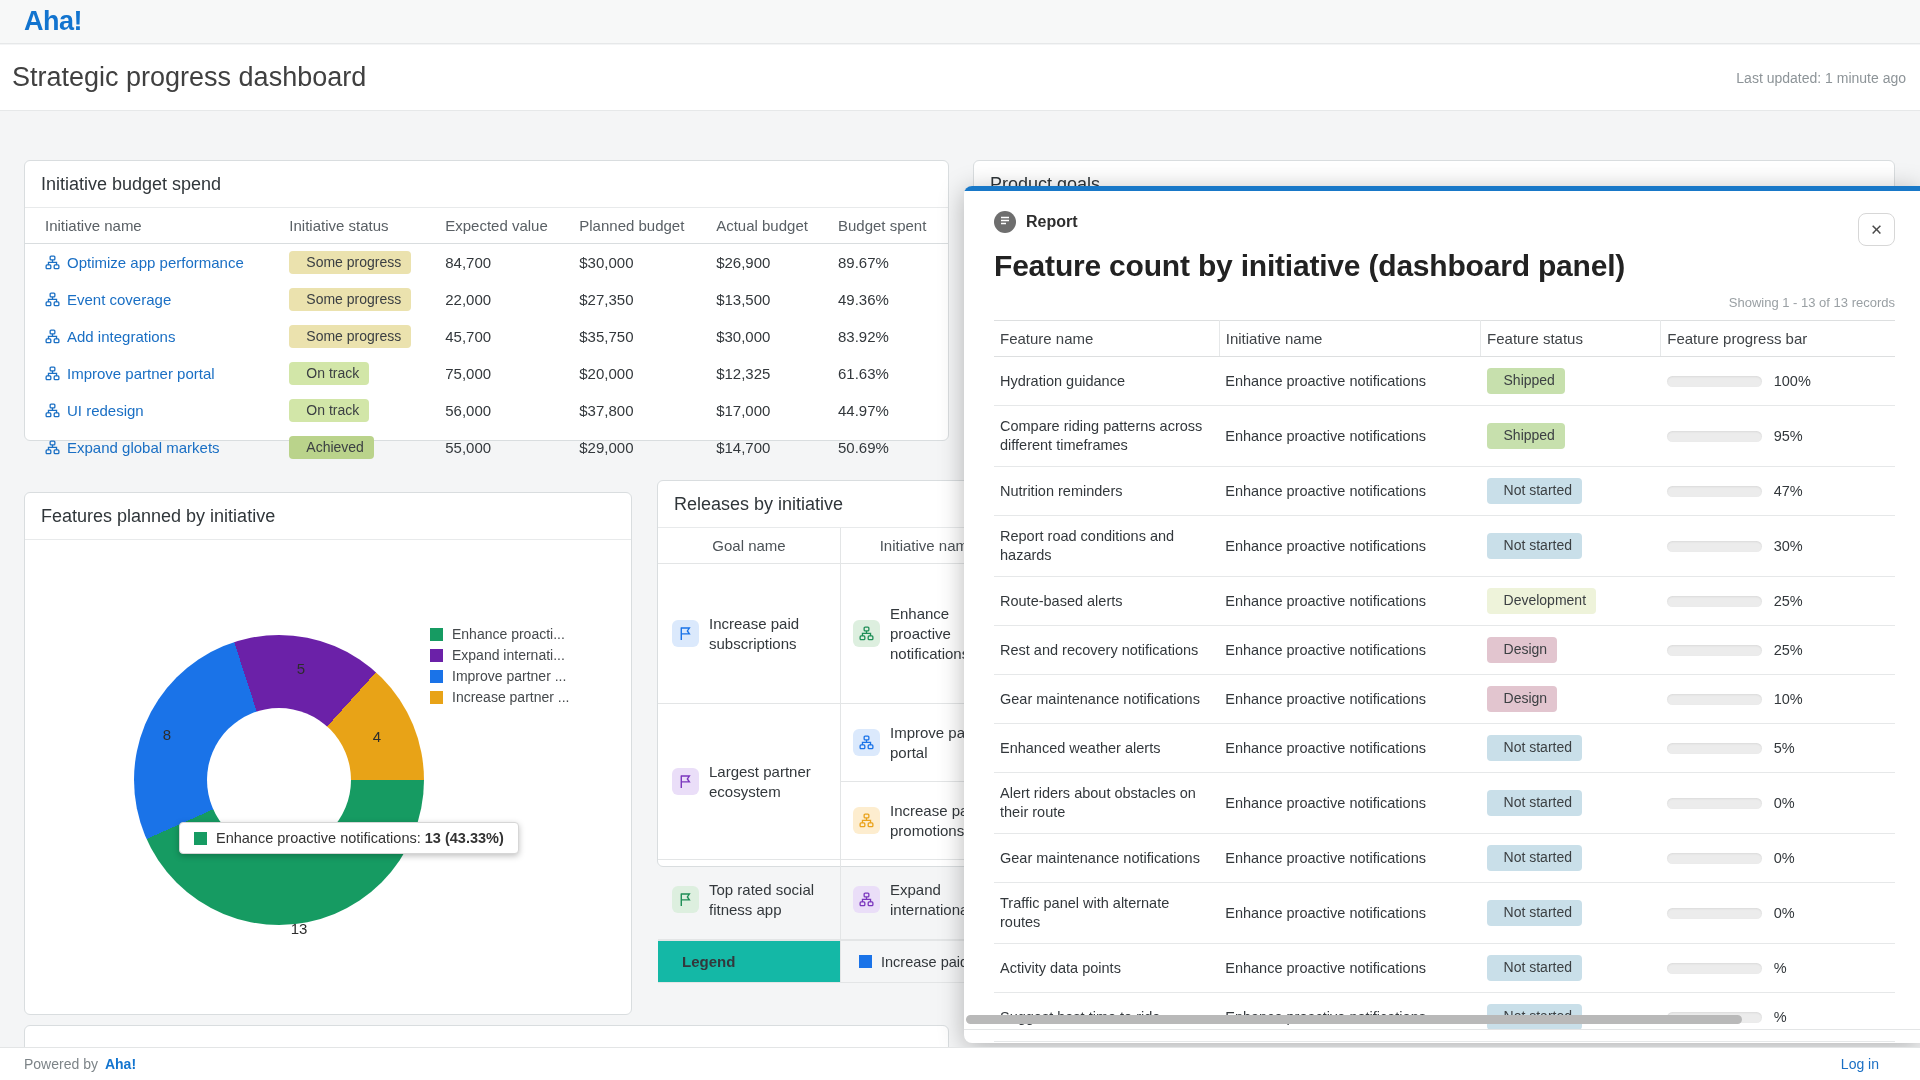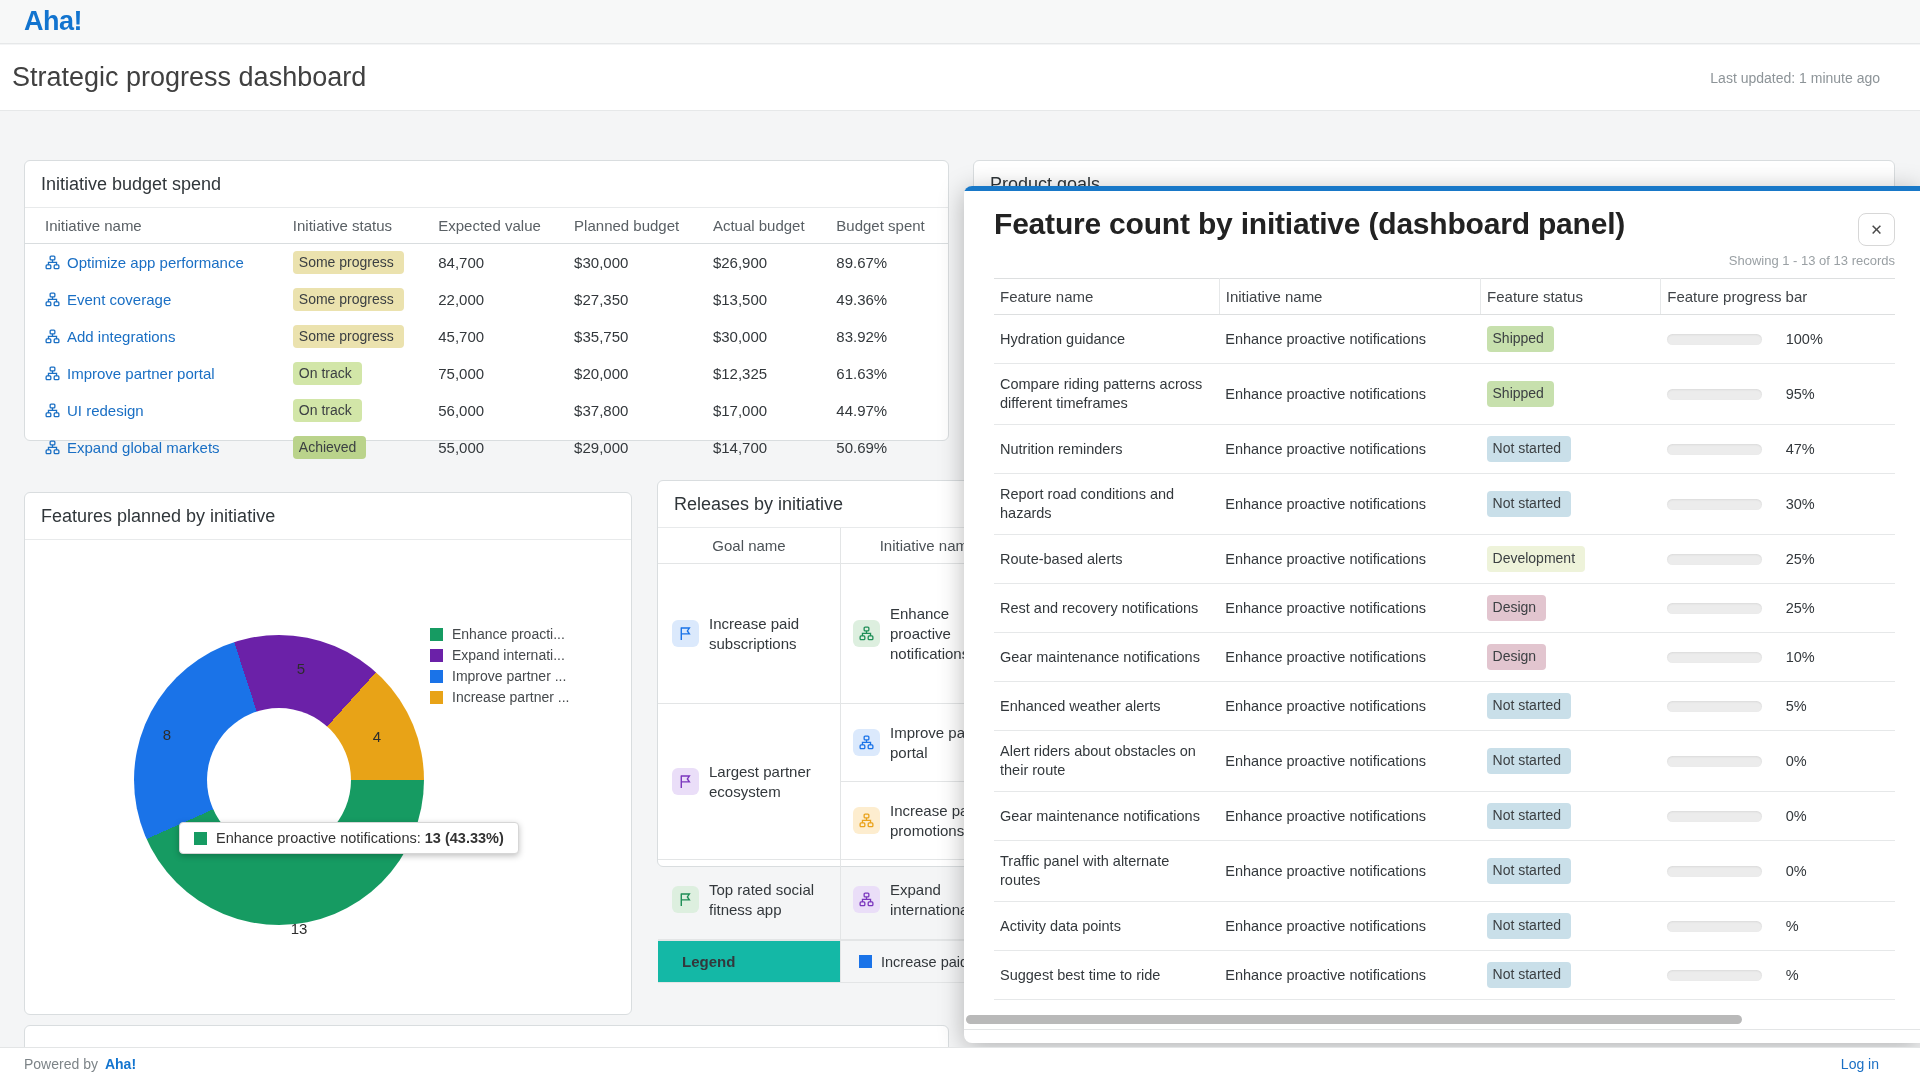--- a/index.html
+++ b/index.html
@@ -2,38 +2,38 @@
 <html><head>
 <meta charset="utf-8">
 <style>
   * { margin:0; padding:0; box-sizing:border-box; }
   body { font-family:"Liberation Sans", sans-serif; background:#e9e9e9; }
   #screen { position:relative; width:1920px; height:1080px; background:#f4f5f6; overflow:hidden; }
 
   
   .logobar { position:absolute; left:0; top:0; width:100%; height:44px; background:#f7f8f8; border-bottom:1px solid #e6e8e9; display:flex; align-items:center; padding:0 24px; }
   .aha-logo { font-size:27px; font-weight:800; color:#1274cf; letter-spacing:-0.5px; }
-  .titlebar { position:absolute; left:0; top:45px; width:100%; height:66px; background:#ffffff; border-bottom:1px solid #e6e8e9; display:flex; align-items:center; justify-content:space-between; padding:0 40px 0 12px; }
+  .titlebar { position:absolute; left:0; top:45px; width:100%; height:66px; background:#ffffff; border-bottom:1px solid #e6e8e9; display:flex; align-items:center; justify-content:space-between; padding:0 14px 0 12px; }
   .page-title { font-size:27px; font-weight:500; color:#404040; }
   .last-updated { font-size:14px; color:#8d9498; }
 
   
   .card { position:absolute; background:#fff; border:1px solid #d9dddf; border-radius:6px; }
   .card-title { font-size:18px; color:#30363a; padding:13px 16px 12px 16px; border-bottom:1px solid #e8eaeb; }
 
   
   #budget-panel { left:24px; top:160px; width:925px; height:281px; }
   .btable { width:100%; border-collapse:collapse; font-size:15px; }
   .btable th { text-align:left; font-weight:400; color:#5a6065; padding:9px 8px; border-bottom:1px solid #d9dddf; }
   .btable td { padding:7px 8px; color:#33383c; }
   .btable th:first-child, .btable td:first-child { padding-left:20px; }
   .ilink { color:#1a6fc4; text-decoration:none; cursor:pointer; }
   .icell { display:flex; align-items:center; gap:7px; }
   .ic { width:15px; height:15px; flex:none; }
-  .badge { display:inline-block; font-size:14px; color:#3c4043; padding:3px 10px 4px 6px; border-radius:4px; white-space:nowrap; }
+  .badge { display:inline-block; font-size:14px; color:#3c4043; padding:3px 10px 4px 17px; border-radius:4px; white-space:nowrap; }
   .badge[data-status="some-progress"] { background:#ebe2ae; }
   .badge[data-status="on-track"] { background:#d2e6a8; }
   .badge[data-status="achieved"] { background:#bad38b; }
   .badge[data-status="shipped"] { background:#c7e0ad; }
   .badge[data-status="not-started"] { background:#c9dfe9; }
   .badge[data-status="development"] { background:#eef3da; }
   .badge[data-status="design"] { background:#e2c5cf; }
 
   
   #features-panel { left:24px; top:480px; width:608px; height:523px;margin-top:12px; }
@@ -81,21 +81,21 @@
   .report-row { display:flex; align-items:center; gap:10px; margin-top:20px; }
   .report-label { font-size:16px; font-weight:700; color:#2e2e2e; }
   .close-btn { position:absolute; right:0; top:22px; width:37px; height:33px; border:1px solid #d7d7d7; border-radius:8px; background:#fff; display:flex; align-items:center; justify-content:center; font-size:15px; color:#4a4a4a; cursor:pointer; }
   .modal-title { margin-top:16px; font-size:30px; font-weight:700; color:#222; letter-spacing:-0.2px; }
   .showing { margin-top:12px; text-align:right; font-size:13px; color:#9aa0a4; }
   .mtable { width:100%; border-collapse:collapse; margin-top:10px; font-size:14.5px; }
   .mtable th { text-align:left; font-weight:400; color:#3f4347; font-size:15px; padding:9px 12px 9px 6px; border-top:1px solid #dddfe0; border-bottom:1px solid #dddfe0; border-right:1px solid #e6e8e9; }
   .mtable th:last-child { border-right:none; }
   .mtable td { padding:11px 12px 11px 6px; border-bottom:1px solid #e6e8e9; color:#33383c; vertical-align:middle; line-height:19px; }
   .col-feature { width:25%; } .col-init { width:29%; } .col-status { width:20%; } .col-prog { width:26%; }
-  .prog-wrap { display:flex; align-items:center; gap:24px; }
+  .prog-wrap { display:flex; align-items:center; gap:12px; }
   .prog-track { width:95px; height:11px; background:#ececec; border-radius:6px; box-shadow:inset 0 1px 2px rgba(0,0,0,.08); overflow:hidden; flex:none; }
   .prog-fill { height:100%; background:#73b629; border-radius:6px; }
   .prog-label { font-size:14.5px; color:#33383c; }
   .hscrollbar { position:absolute; left:2px; top:829px; width:776px; height:9px; background:#b9b9b9; border-radius:5px; }
   .modal-footline { position:absolute; left:0; bottom:13px; width:100%; border-top:1px solid #e3e5e6; }
 
   
   .footer { position:absolute; left:0; bottom:0; width:100%; height:33px; background:#fff; border-top:1px solid #e3e5e6; display:flex; align-items:center; justify-content:space-between; padding:0 41px 0 24px; z-index:30; }
   .powered { font-size:14px; color:#7d8488; display:flex; align-items:baseline; gap:7px; }
   .aha-small { font-size:14px; font-weight:800; color:#1274cf; }
@@ -359,20 +359,27 @@
 
   <div class="card" id="goals-panel">
     <div class="card-title">Product goals</div>
   </div>
 
   <div class="card" id="clipped-panel"></div>
 
   <div id="modal">
     <div class="modal-topline"></div>
     <div class="modal-body">
+      <div class="report-row">
+        <svg width="22" height="22" viewBox="0 0 22 22">
+            <circle cx="11" cy="11" r="11" fill="#6e6e6e"></circle>
+            <path d="M7 6.5h8M7 9.5h8M7 12.5h5" stroke="#fff" stroke-width="1.5" fill="none"></path>
+          </svg>
+        <span class="report-label">Report</span>
+      </div>
       <button class="close-btn">✕</button>
       <div class="modal-title">Feature count by initiative (dashboard panel)</div>
       <div class="showing">Showing 1 - 13 of 13 records</div>
       <table class="mtable">
         <thead>
           <tr>
             <th class="col-feature">Feature name</th>
             <th class="col-init">Initiative name</th>
             <th class="col-status">Feature status</th>
             <th class="col-prog">Feature progress bar</th>

